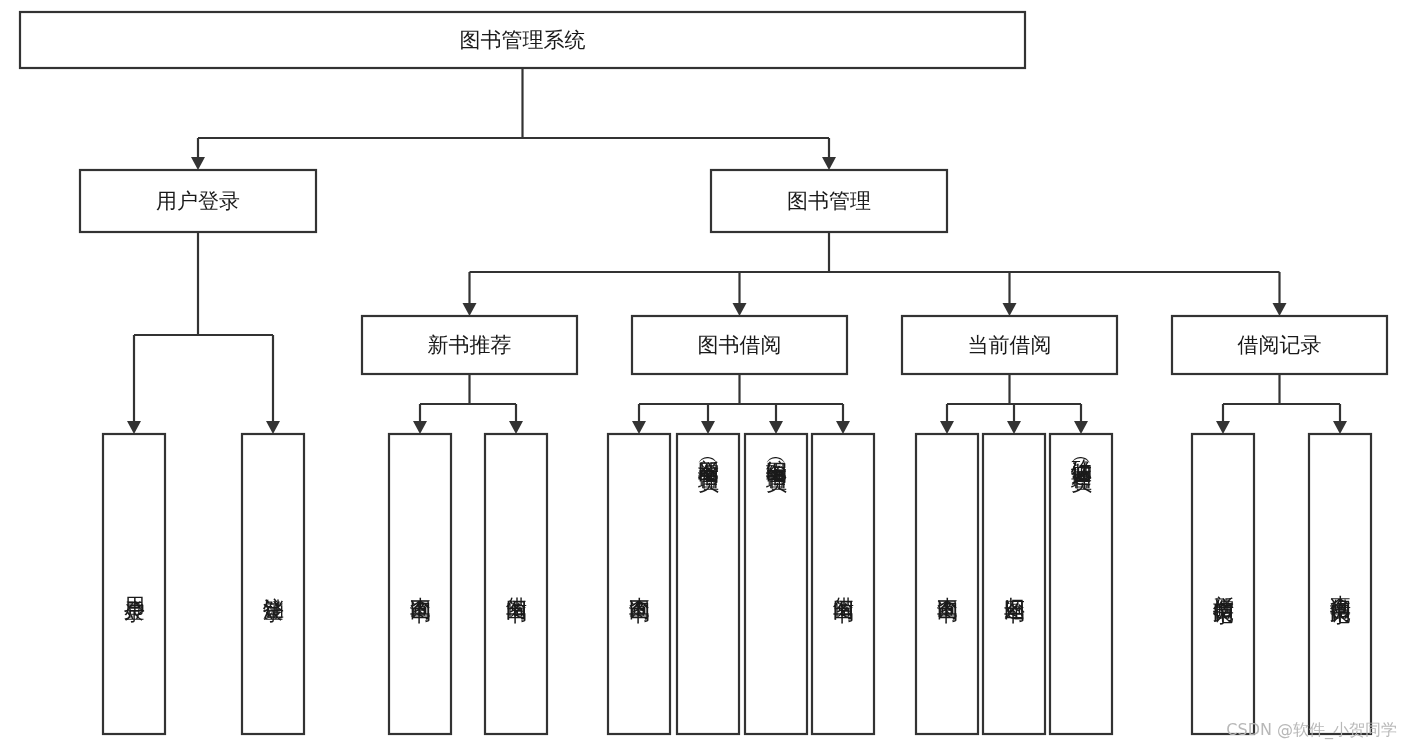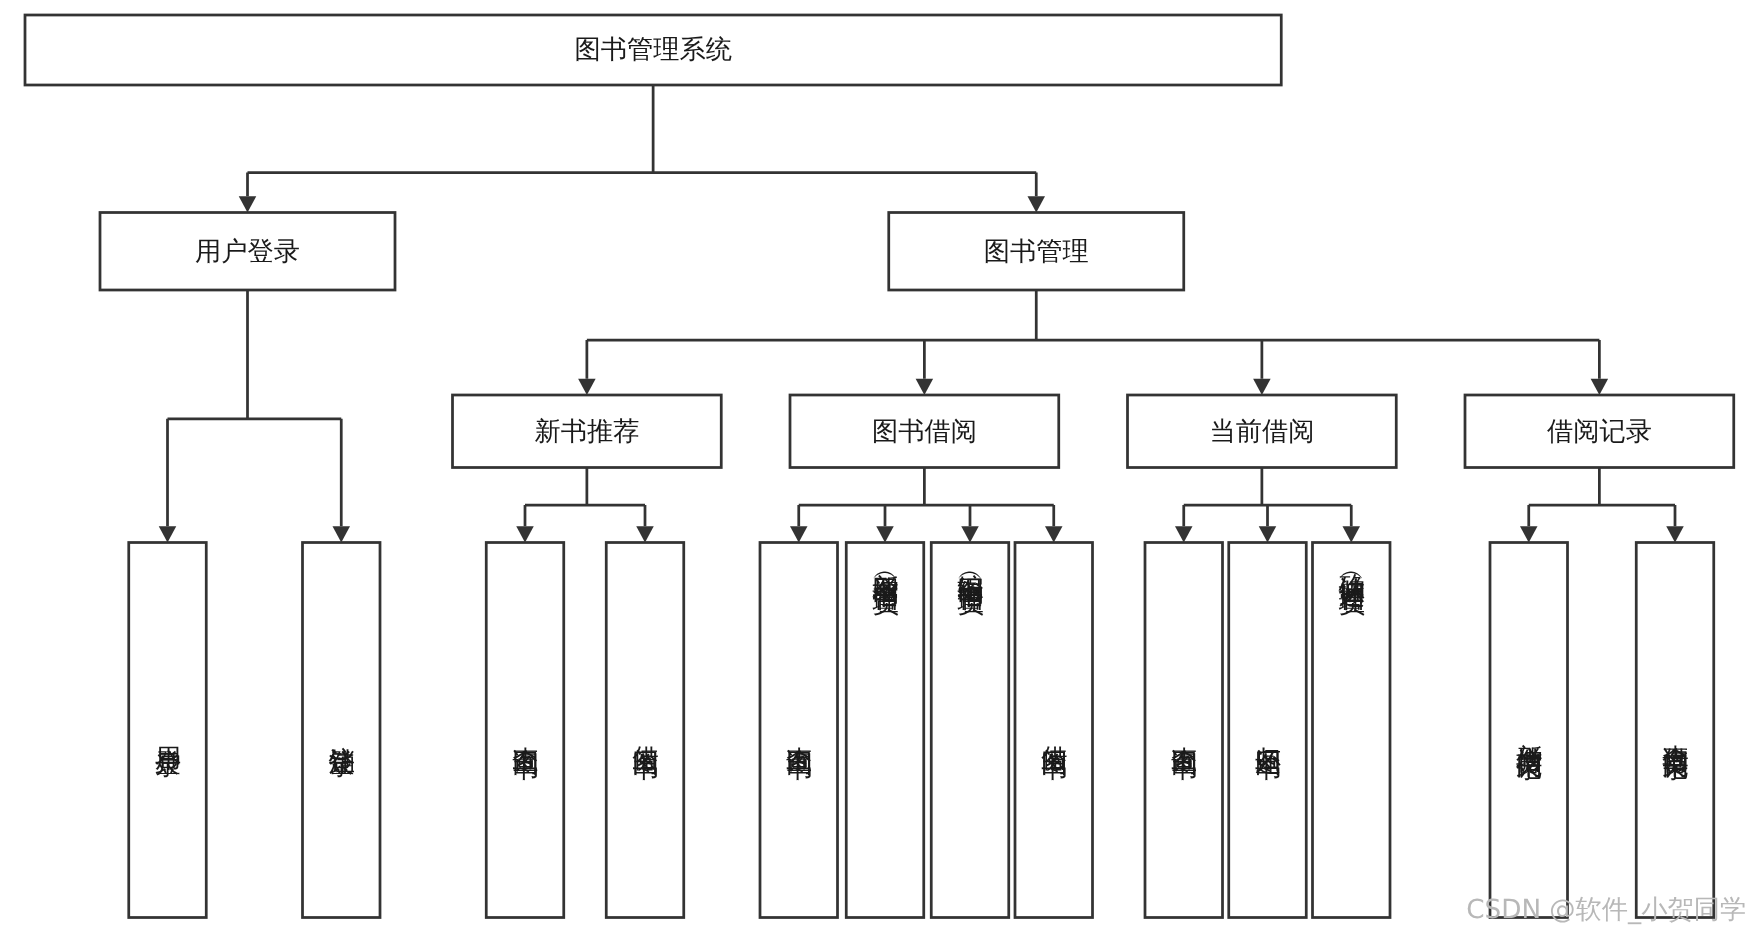--- a/index.html
+++ b/index.html
@@ -59,21 +59,21 @@
     line-height: 1;
     white-space: nowrap;
     pointer-events: none;
     user-select: none;
   }
   .watermark {
     position: absolute;
     right: 8px;
     bottom: 6px;
     font-family: "DejaVu Sans", "Liberation Sans", sans-serif;
-    font-size: 21px;
+    font-size: 16px;
     color: #b8b8b8;
     white-space: nowrap;
     user-select: none;
   }
 </style>
 </head>
 <body>
 
 <div id="diagram-root">
   <svg id="flow-svg" viewBox="0 0 1405 747">

